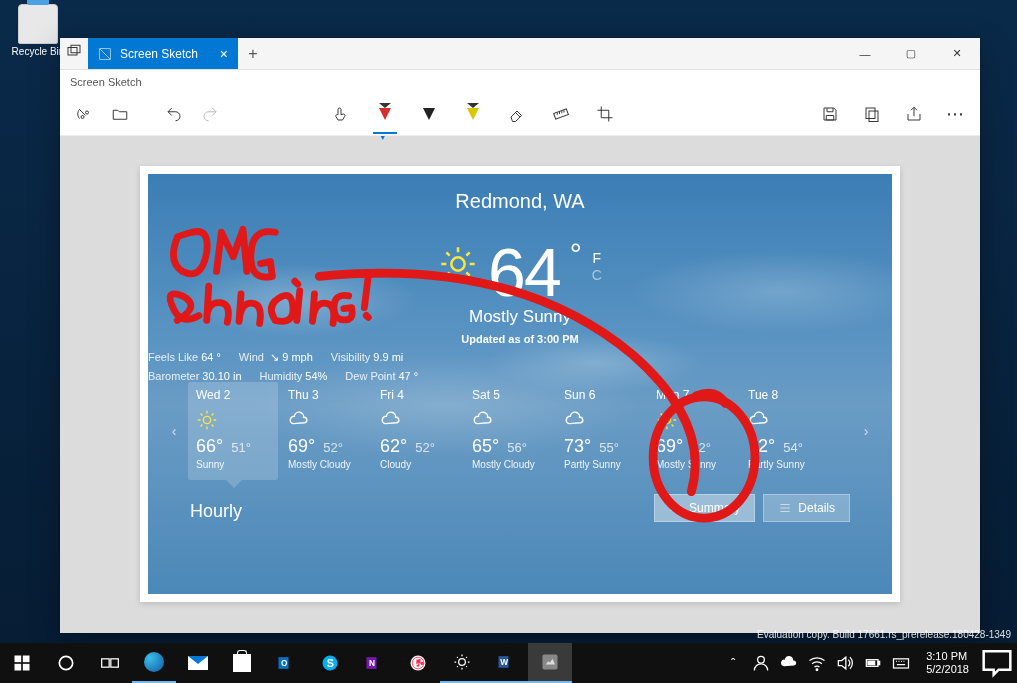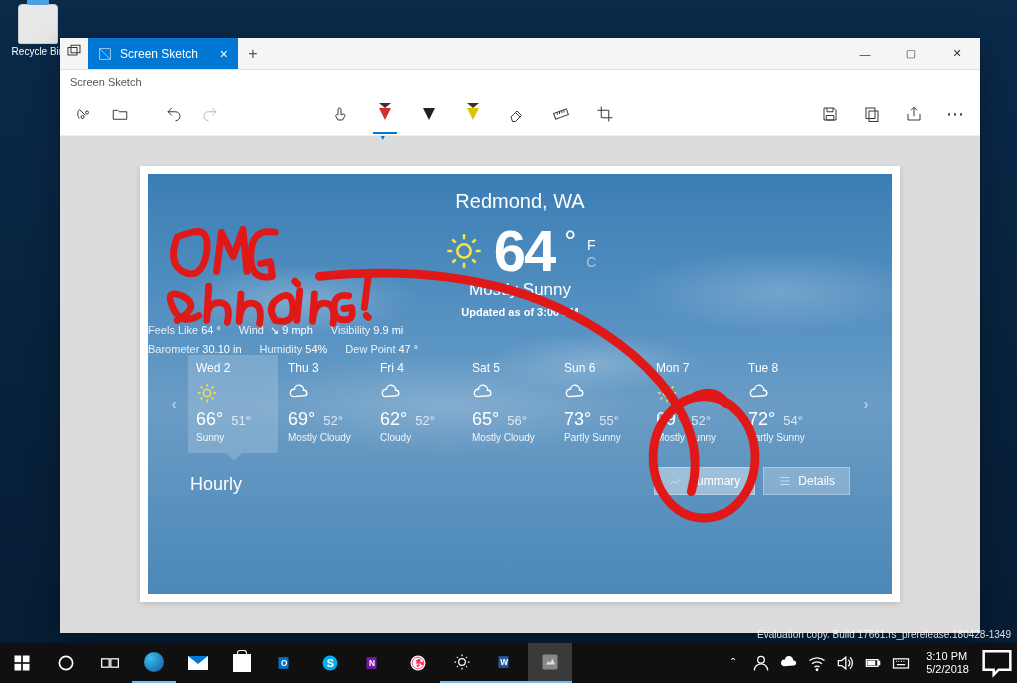--- a/index.html
+++ b/index.html
@@ -62,21 +62,21 @@
   .clouds { position:absolute; inset:0; background:
      radial-gradient(ellipse 200px 60px at 20% 30%, rgba(255,255,255,.25), transparent 60%),
      radial-gradient(ellipse 180px 50px at 60% 45%, rgba(255,255,255,.22), transparent 60%),
      radial-gradient(ellipse 250px 70px at 85% 28%, rgba(255,255,255,.2), transparent 60%),
      radial-gradient(ellipse 300px 80px at 40% 55%, rgba(255,255,255,.18), transparent 65%);
   }
   .w-header { position: relative; text-align: center; padding-top: 16px; }
   .loc { font-size: 20px; }
   .cur-row { display: flex; justify-content: center; align-items: center; gap: 10px; margin-top: 4px; }
   .sun-icon { width: 40px; height: 40px; }
-  .temp { font-size: 58px; font-weight: 700; letter-spacing: -2px; }
+  .temp { font-size: 68px; font-weight: 400; letter-spacing: -2px; margin-top: 16px; }
   .deg-unit { font-size: 14px; line-height: 1.2; margin-top: 6px; }
   .deg-unit .c { opacity: .5; }
   .cond { font-size: 17px; margin-top: -4px; }
   .upd { font-size: 11px; font-weight: 600; margin-top: 6px; }
   .stats { font-size: 11px; display: flex; gap: 18px; margin-top: 6px; flex-wrap: wrap; }
   .stats span.lbl { opacity: .85; margin-right: 3px; }
   .daily-lbl { position: relative; font-size: 18px; margin: 10px 0 6px 30px; }
   .days { position: relative; display: flex; gap: 6px; padding: 0 18px; align-items: stretch; }
   .scroll-arr { width: 16px; display: flex; align-items: center; justify-content: center; opacity: .7; font-size: 14px; }
   .day { width: 90px; padding: 6px 8px 10px; font-size: 11px; }

